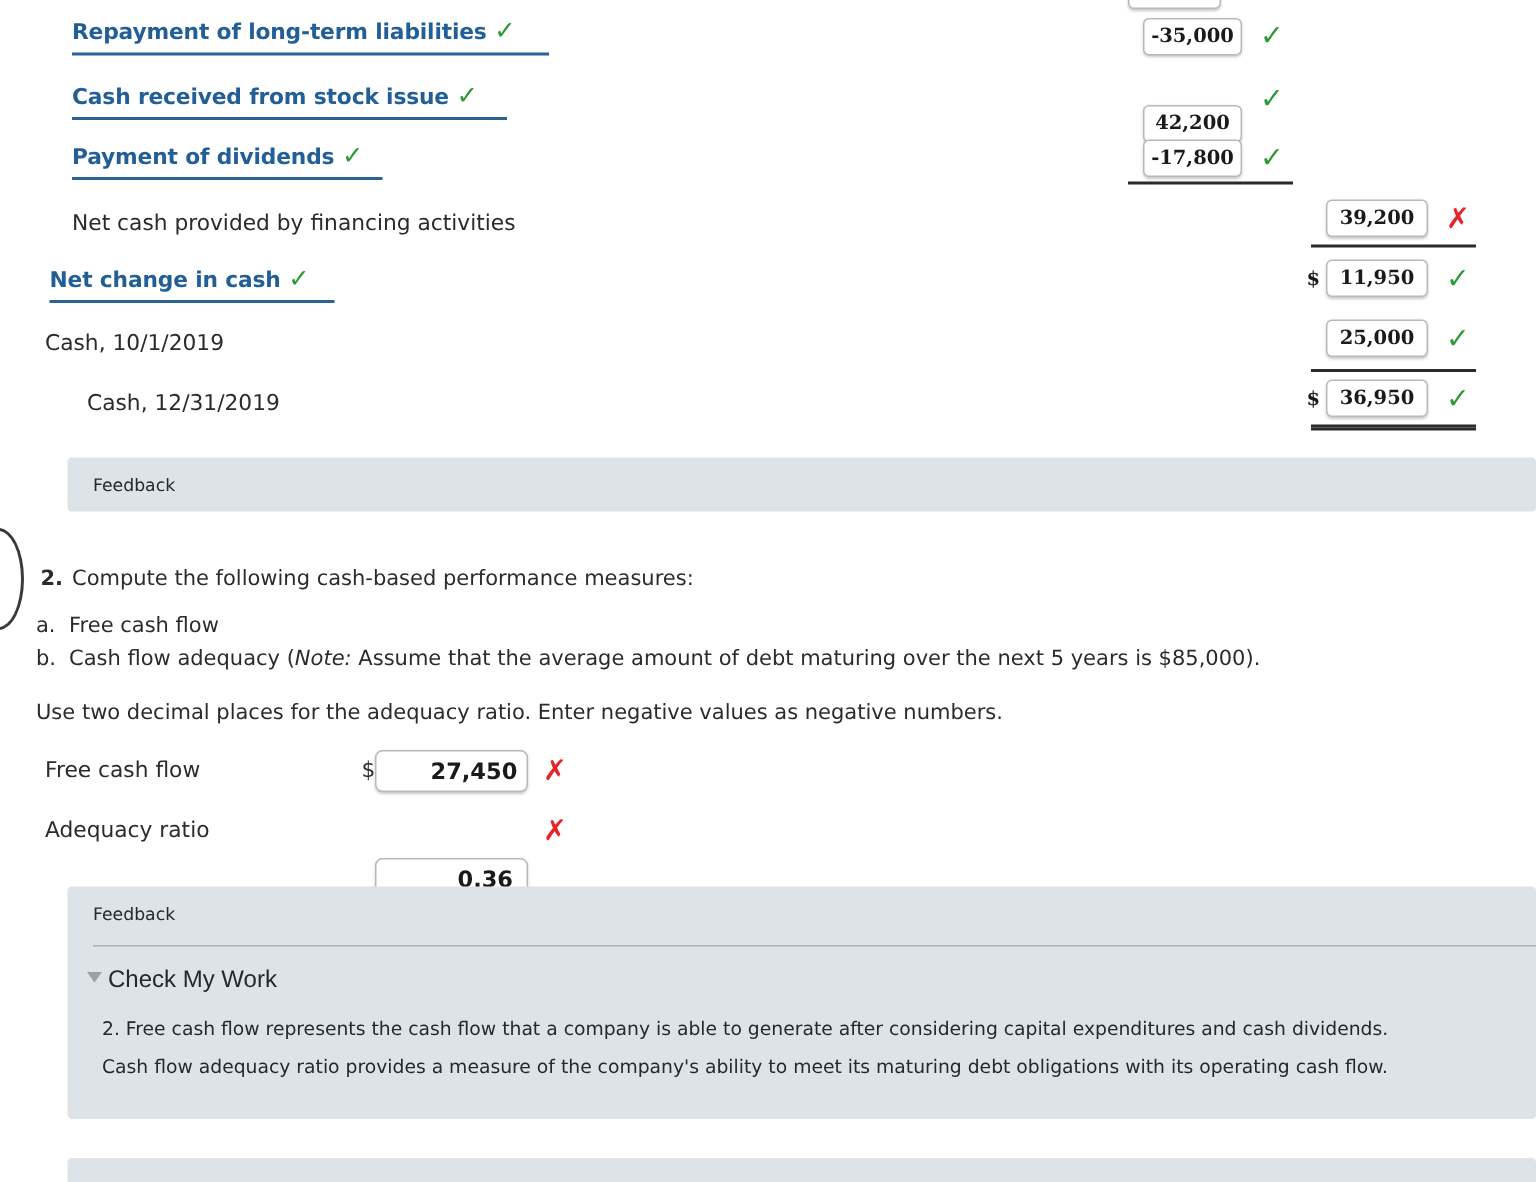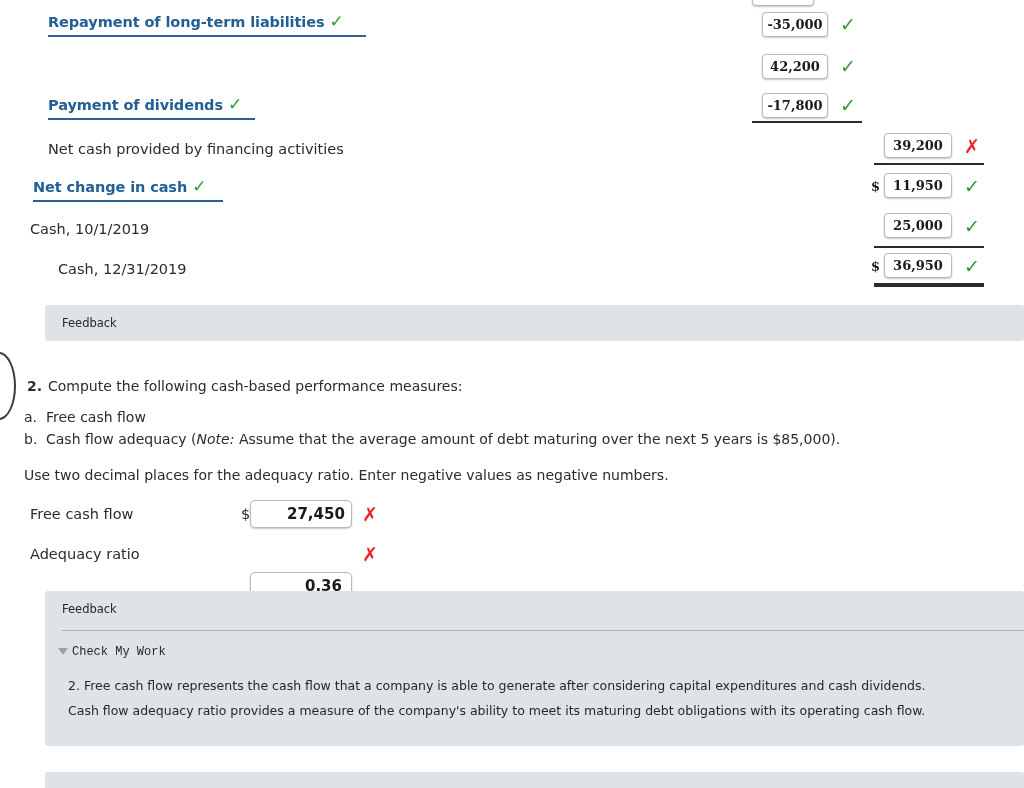--- a/index.html
+++ b/index.html
@@ -116,22 +116,22 @@
   }
   .cmwtri {
     position: absolute;
     width: 0; height: 0;
     border-left: 5px solid transparent;
     border-right: 5px solid transparent;
     border-top: 7px solid #9aa2a6;
   }
   .cmwlabel {
     position: absolute;
-    font-family: Liberation Mono, monospace;
-    font-size: 12px;
+    font-family: Liberation Sans, sans-serif;
+    font-size: 16px;
     color: #26292b;
     white-space: nowrap;
   }
   .fbtext {
     position: absolute;
     font-family: "DejaVu Sans", "Liberation Sans", sans-serif;
     font-size: 12.5px;
     color: #26292b;
     white-space: nowrap;
   }
@@ -206,21 +206,25 @@
 
   <div class="numbox ctr" style="left:752px; top:-19px; width:62px;"></div>
 
   <div class="linkrow" style="left:48px; top:11px;">
     <span class="linktxt">Repayment of long-term liabilities</span><span class="linkcheck">✓</span>
     <span class="uline" style="width:318px;"></span>
   </div>
   <div class="numbox ctr" style="left:762px; top:12px; width:66px;">-35,000</div>
   <div class="mark ok" style="left:840px; top:15px;">✓</div>
 
-  <div class="numbox ctr" style="left:762px; top:54px; width:66px;">42,200</div>
+  <div class="linkrow" style="left:48px; top:54px;">
+    <span class="linktxt">Cash received from stock issue</span><span class="linkcheck">✓</span>
+    <span class="uline" style="width:290px;"></span>
+  </div>
+  <div class="numbox ctr" style="left:762px; top:70px; width:66px;">42,200</div>
   <div class="mark ok" style="left:840px; top:57px;">✓</div>
 
   <div class="linkrow" style="left:48px; top:94px;">
     <span class="linktxt">Payment of dividends</span><span class="linkcheck">✓</span>
     <span class="uline" style="width:207px;"></span>
   </div>
   <div class="numbox ctr" style="left:762px; top:93px; width:66px;">-17,800</div>
   <div class="mark ok" style="left:840px; top:96px;">✓</div>
 
   <div class="rule" style="left:752px; top:121px; width:110px;"></div>

